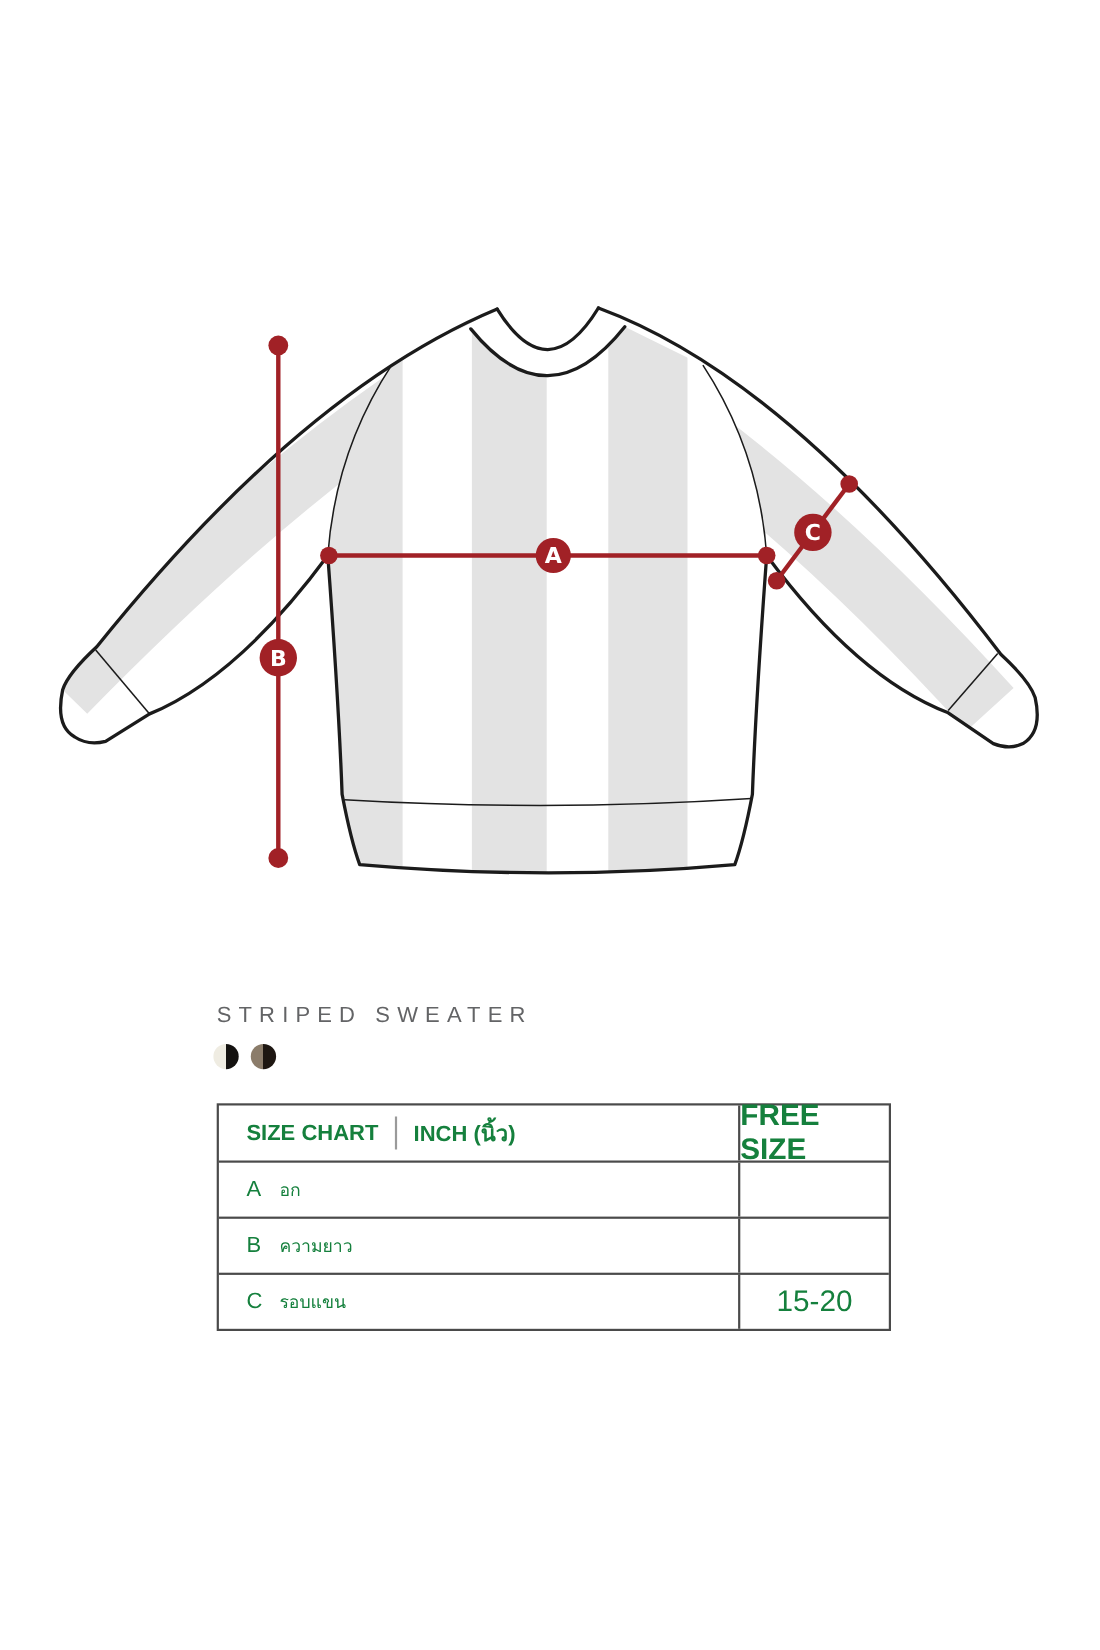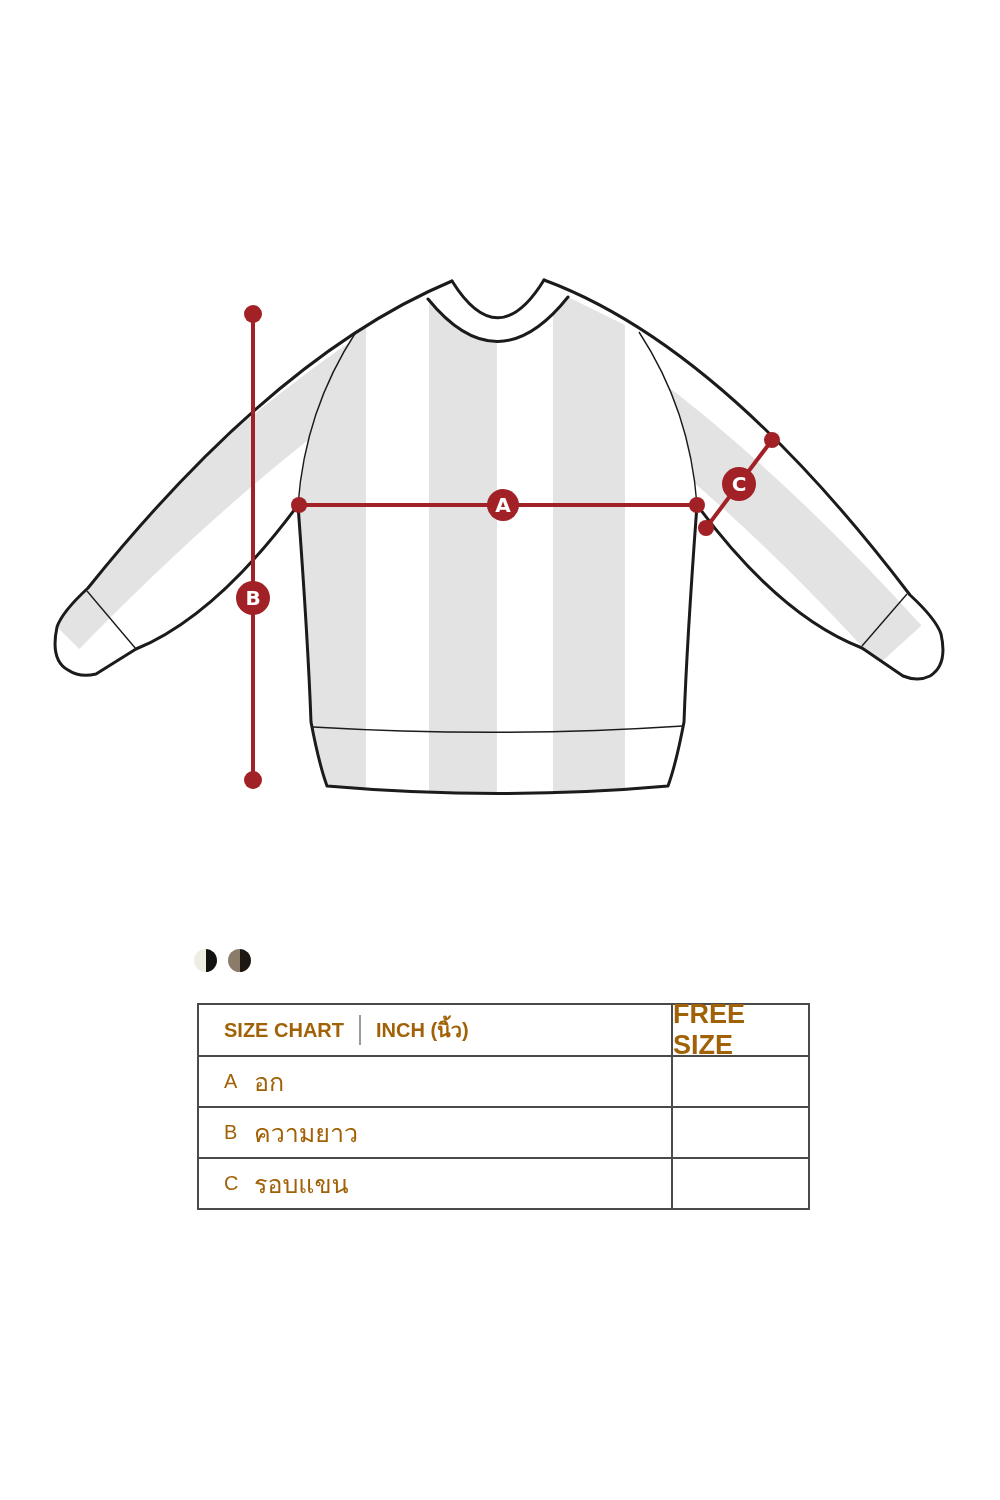--- a/index.html
+++ b/index.html
@@ -25,30 +25,30 @@
     color:#636466;white-space:nowrap;
   }
   
   .swatches{position:absolute;left:194px;top:949px;height:23px;}
   .swatch{position:absolute;top:0;width:23px;height:23px;border-radius:50%;display:block;}
   .swatch.s0{left:0;}
   .swatch.s1{left:34px;}
   
   .size-table{
     position:absolute;left:197px;top:1003px;width:609px;background:#ffffff;
-    border:2px solid #4a4a4a;color:#a16207;
+    border:2px solid #4a4a4a;color:#15803d;
   }
   .t-row{display:flex;height:49px;border-top:2px solid #4a4a4a;}
   .t-row.head{height:50px;border-top:none;font-weight:bold;}
   .cell{display:flex;align-items:center;}
   .c1{width:447px;border-right:2px solid #4a4a4a;padding-left:25px;font-size:20px;}
   .c2{flex:1;justify-content:center;font-size:27px;}
   .vbar{display:inline-block;width:2px;height:30px;background:#9a9a9a;margin:0 15px;}
   .row-letter{display:inline-block;width:30px;font-size:20px;}
-  .row-label{font-size:25px;}
+  .row-label{font-size:16px;}
 </style>
 </head>
 <body>
 
 <div id="canvas">
 
   <svg width="1000" height="860" viewBox="0 0 1000 860">
     <defs>
       <clipPath id="clip-left-sleeve">
         <path d="M 452,281 Q 275,355 88,588 Q 62,612 57,627 Q 50,660 68,670 Q 80,678 96,674
@@ -123,20 +123,21 @@
     </g>
     <g>
       <line class="accent-stroke" x1="706" y1="528" x2="772" y2="440"></line>
       <circle class="accent-fill" cx="706" cy="528" r="8"></circle>
       <circle class="accent-fill" cx="772" cy="440" r="8"></circle>
       <circle class="accent-fill" cx="739" cy="484" r="17"></circle>
       <text class="badge-letter" x="739" y="491">C</text>
     </g>
   </svg>
 
+  <div class="title">STRIPED SWEATER</div>
 
   <div class="swatches">
     <span class="swatch s0" style="background: linear-gradient(90deg, rgb(239, 236, 226) 50%, rgb(20, 18, 16) 50%);"></span>
     <span class="swatch s1" style="background: linear-gradient(90deg, rgb(139, 124, 106) 50%, rgb(30, 23, 18) 50%);"></span>
   </div>
 
   <div class="size-table">
     <div class="t-row head">
       <div class="cell c1">
         <span>SIZE CHART</span>
@@ -158,16 +159,17 @@
         <span class="row-letter">B</span>
         <span class="row-label">ความยาว</span>
       </div>
     </div>
 
     <div class="t-row">
       <div class="cell c1">
         <span class="row-letter">C</span>
         <span class="row-label">รอบแขน</span>
       </div>
+      <div class="cell c2">15-20</div>
     </div>
   </div>
 
 </div>
 
 </body></html>

